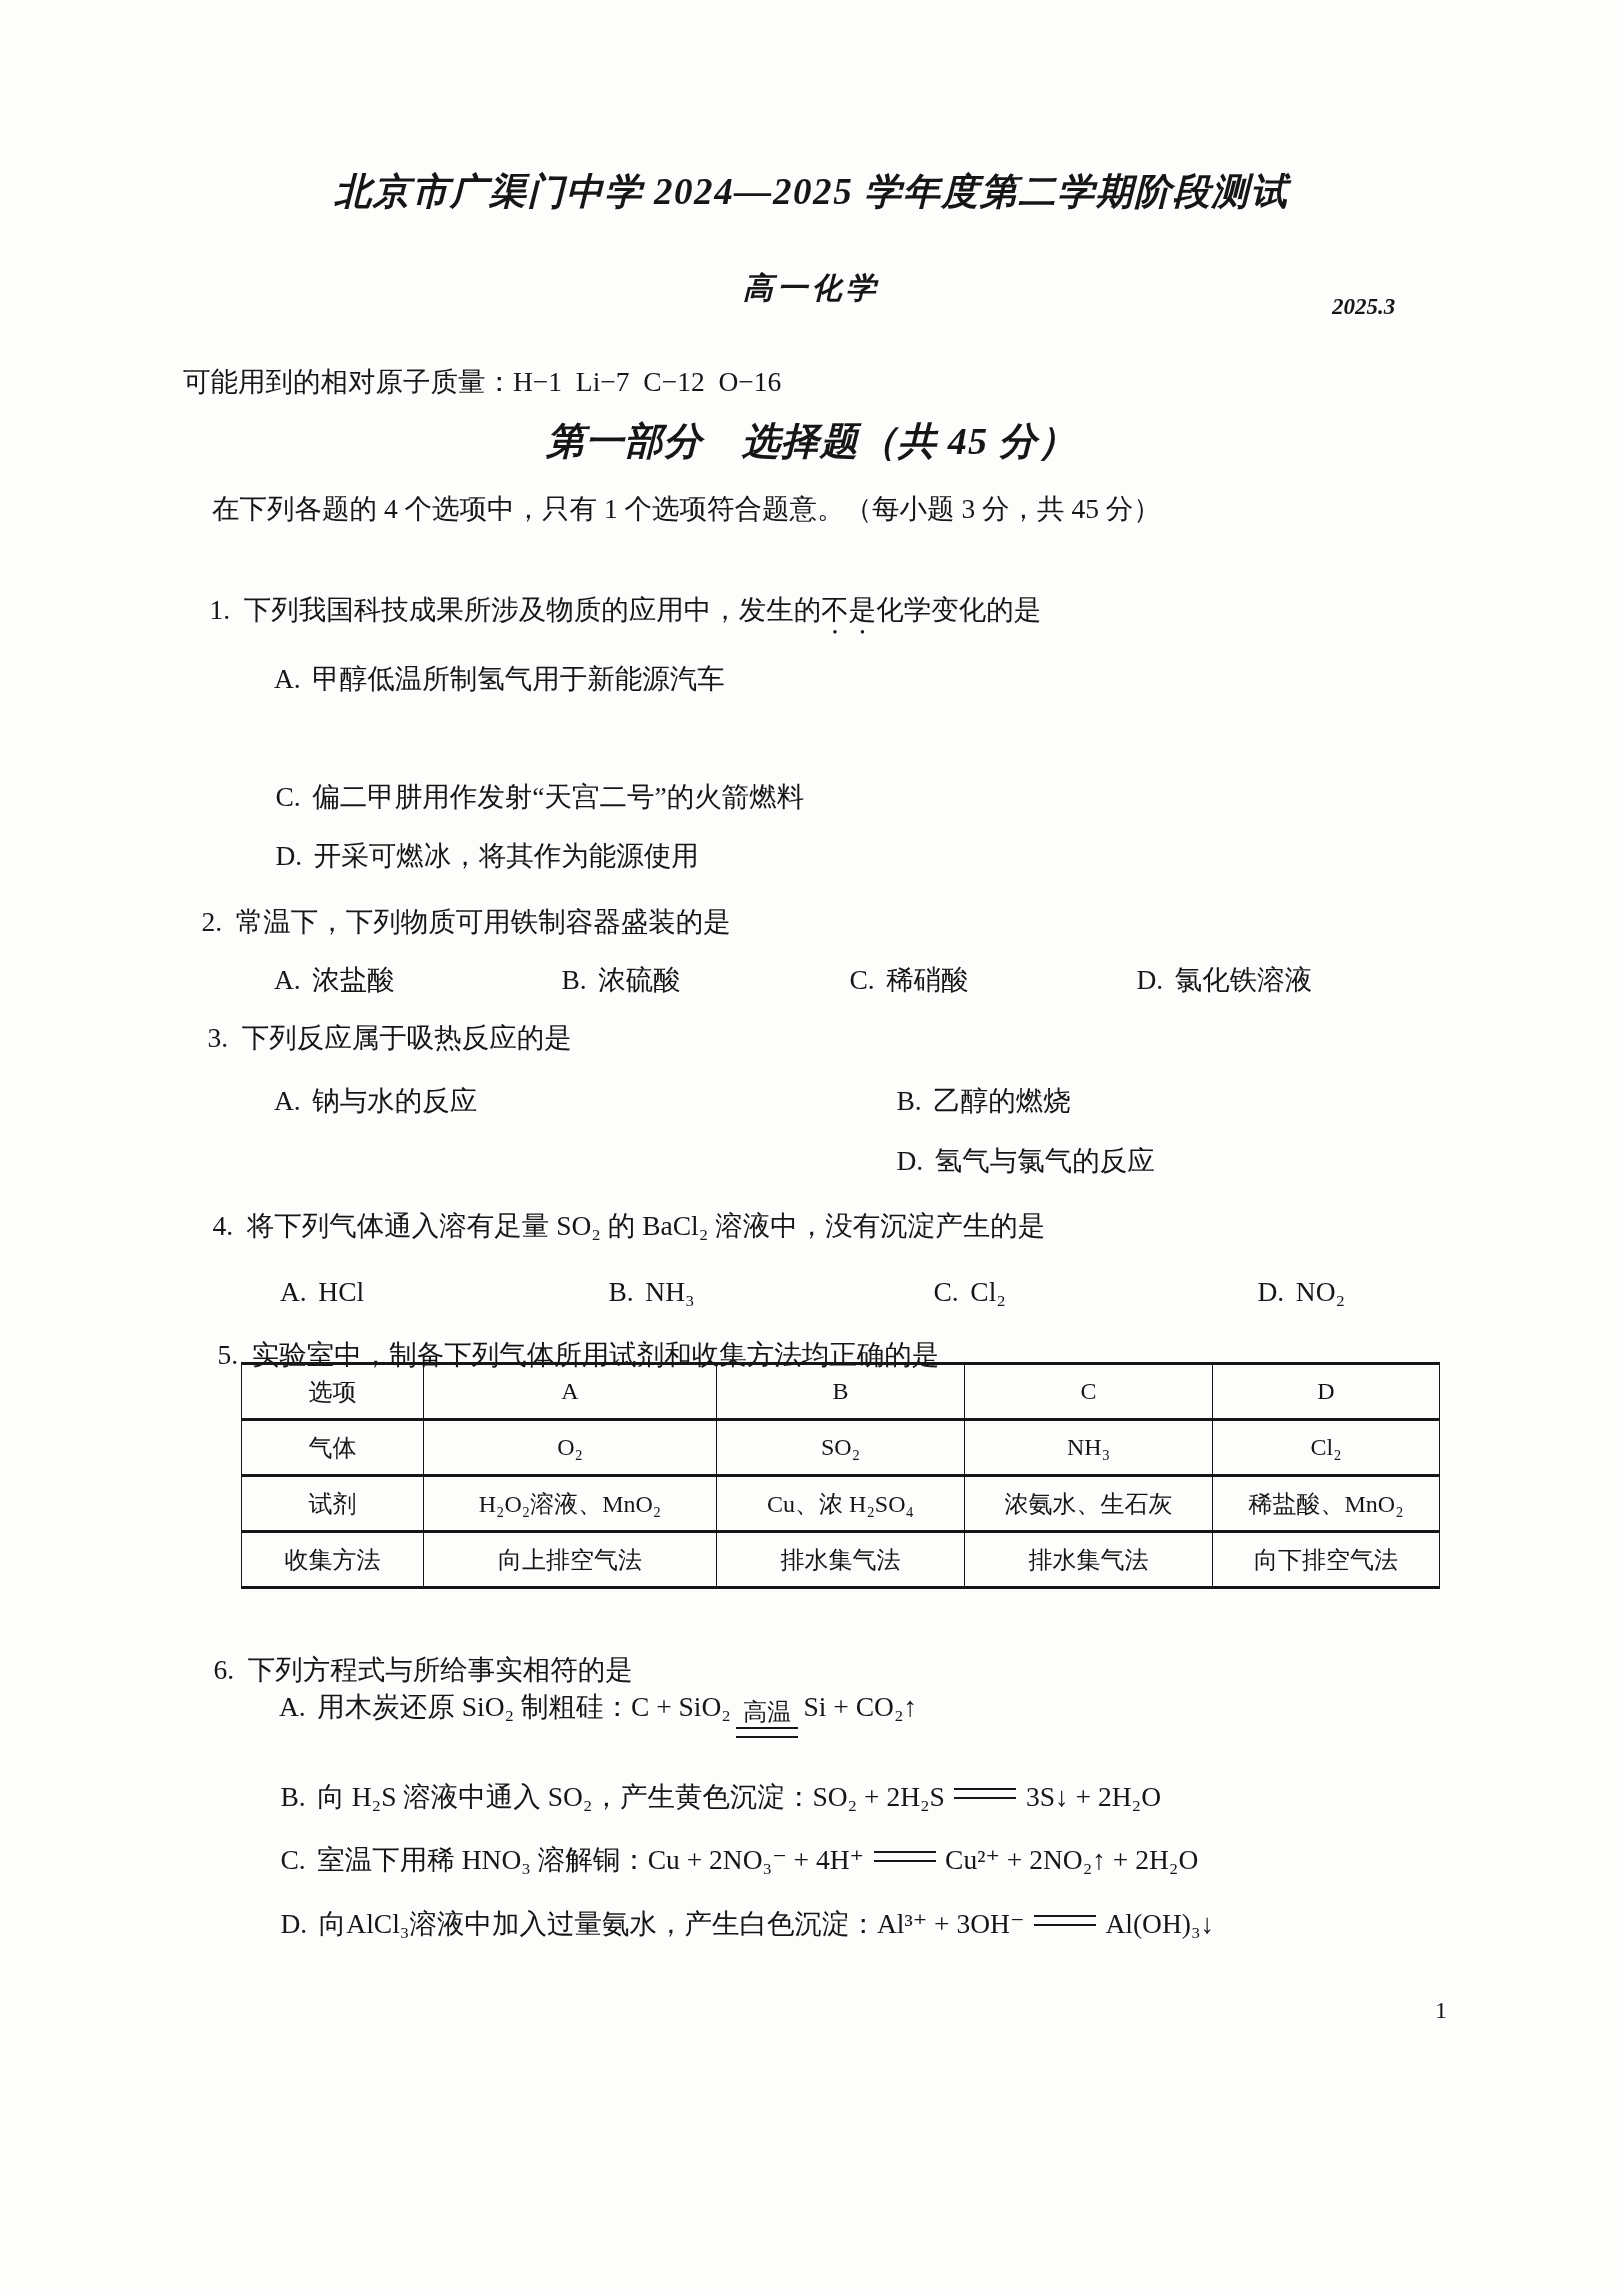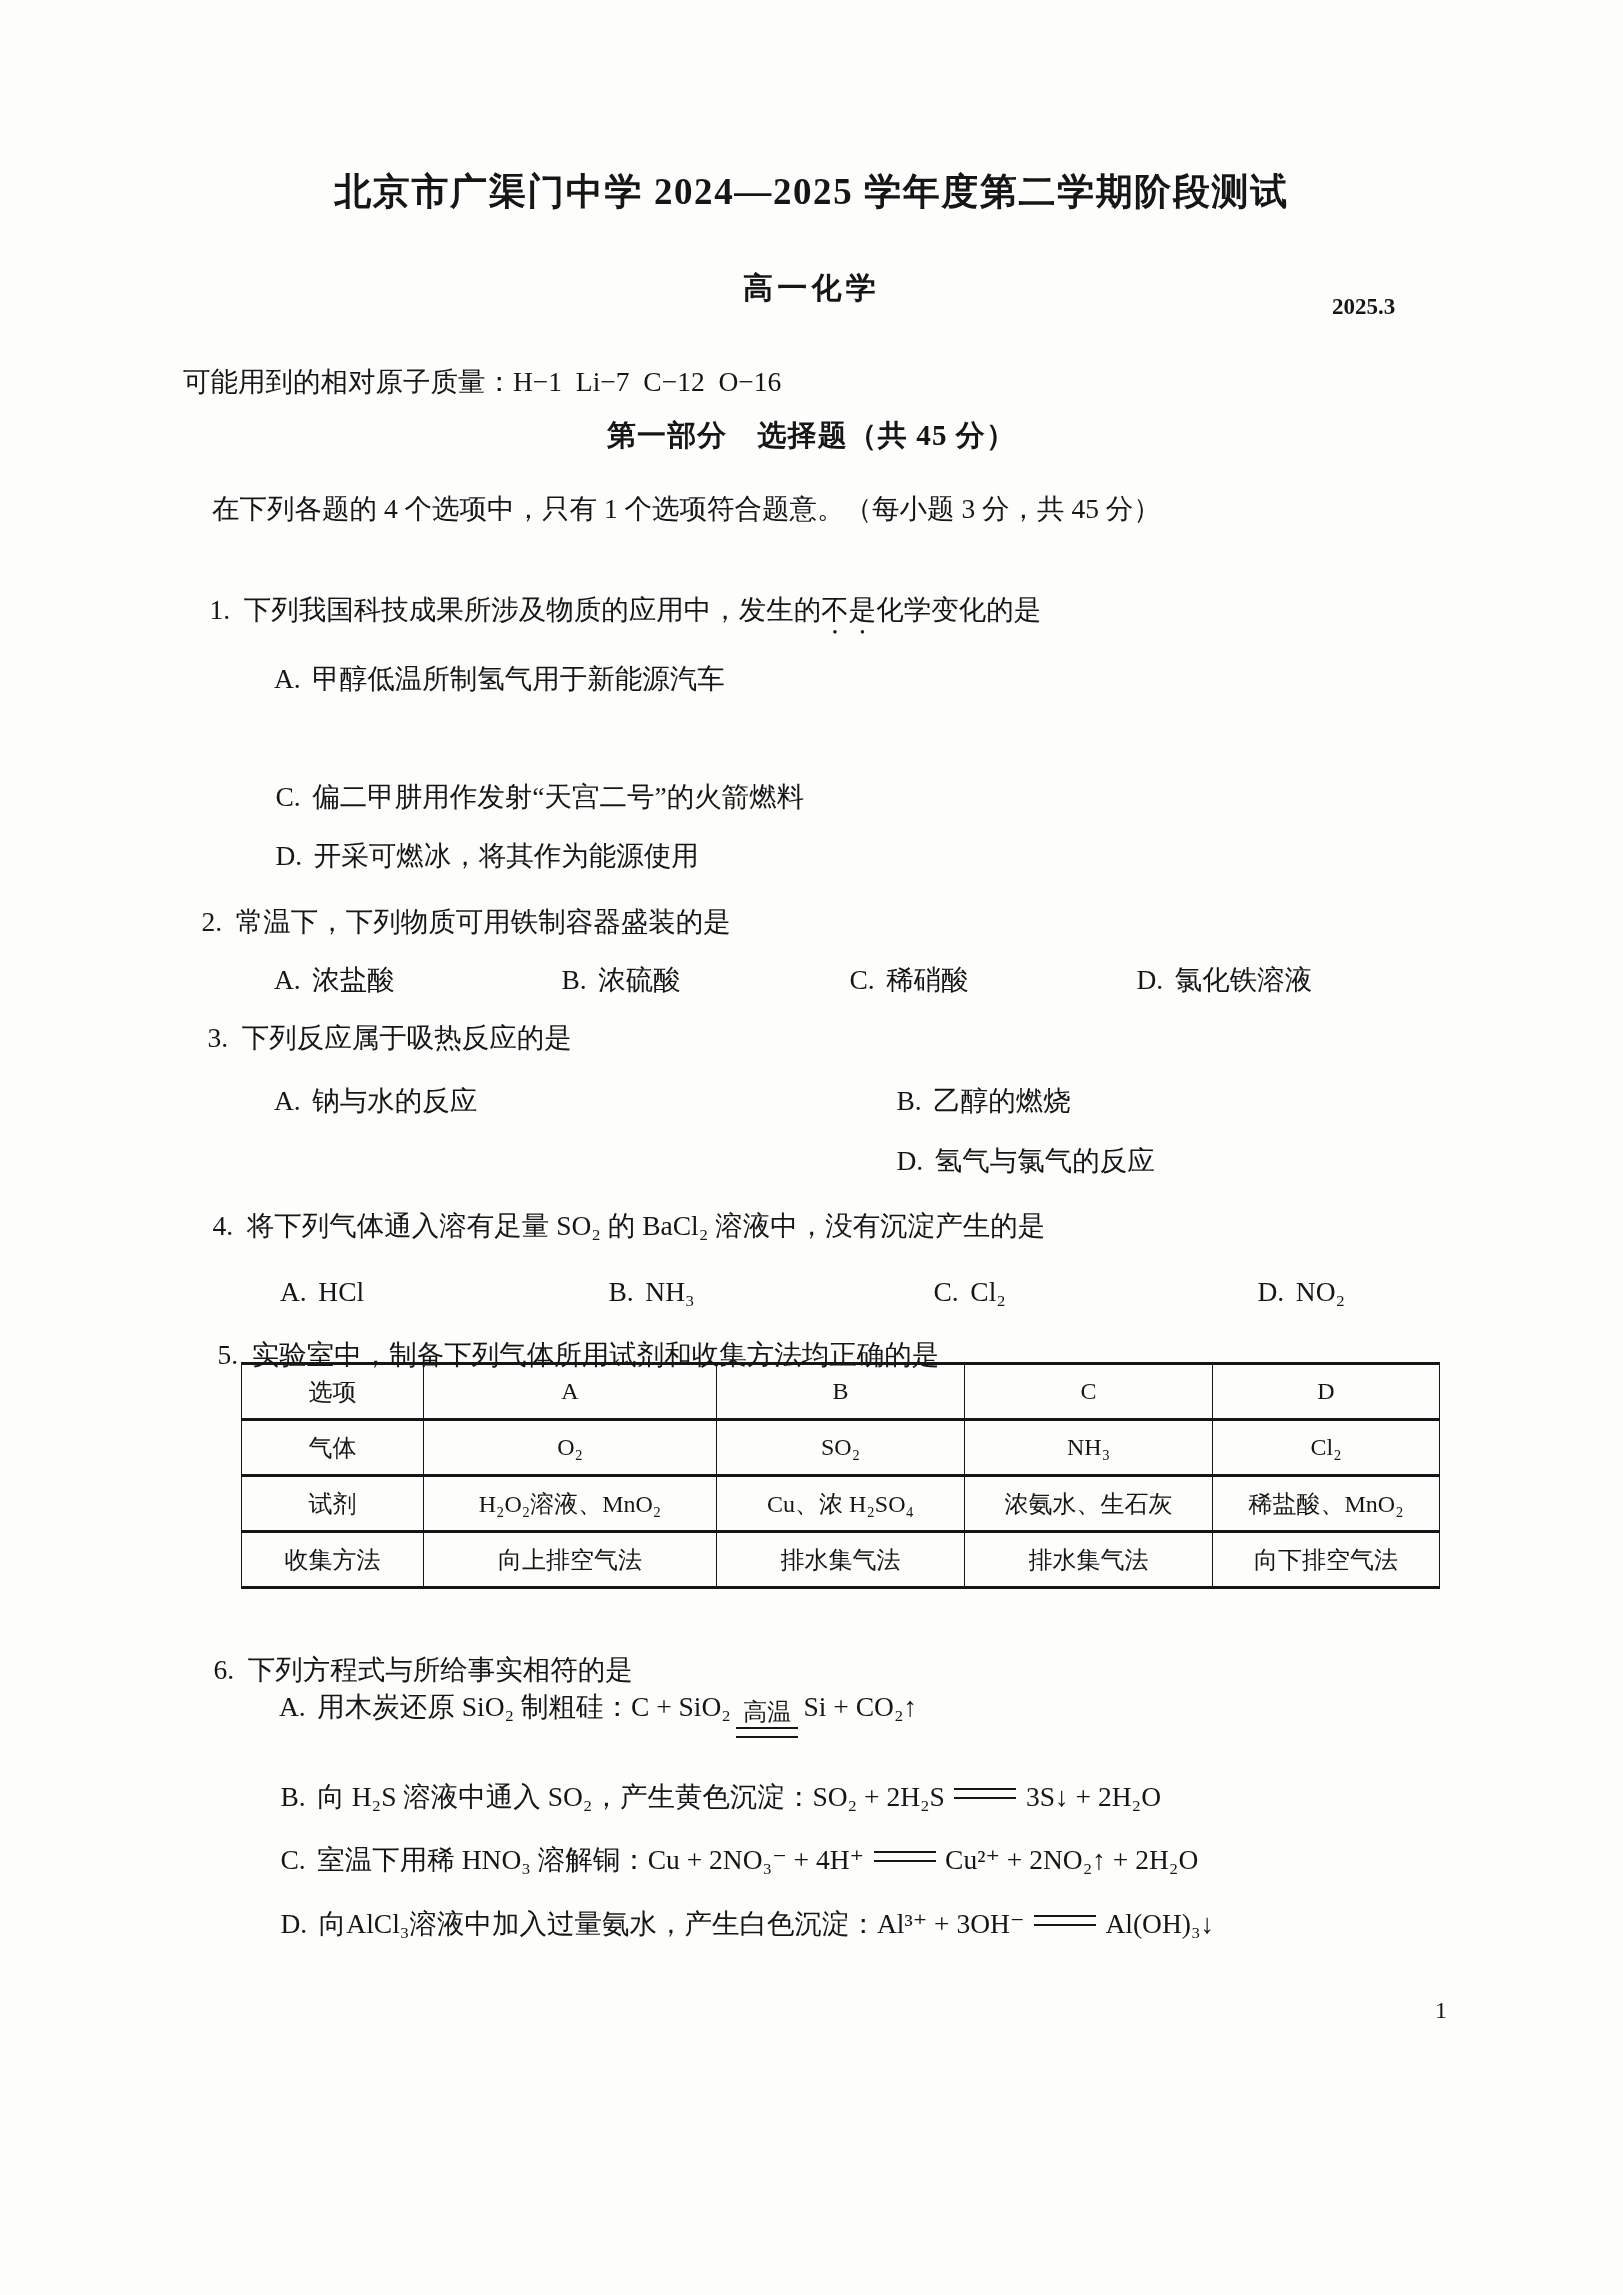--- a/index.html
+++ b/index.html
@@ -7,26 +7,26 @@
   .page {
     position:relative;
     width:1623px; height:2295px;
     background:#fdfdfc;
     font-family:"Liberation Serif","DejaVu Serif",serif;
     color:#161616;
     overflow:hidden;
   }
   .line { position:absolute; white-space:pre; font-size:27.5px; line-height:1.3; }
   .center { left:0; right:0; text-align:center; white-space:normal; }
-  .bold { font-weight:700; }
+  .bold { font-weight:700;font-style:italic; }
   .t1 { top:168px; font-size:37px; letter-spacing:1.6px; }
   .t2 { top:268px; font-size:30px; letter-spacing:4.2px; }
   .date { left:1332px; top:292px; font-size:23px; }
   .atomic { left:183px; top:364px; }
-  .sect { top:417px; font-size:29px; letter-spacing:1.1px; }
+  .sect { top:417px; font-size:38px; letter-spacing:1.1px; }
   .instr { left:212px; top:491px; }
   .qnum { margin-right:13.7px; }
   .olabel { margin-right:11.6px; }
   .emph {
     -webkit-text-emphasis:filled dot;
     -webkit-text-emphasis-position:under;
     text-emphasis:filled dot;
     text-emphasis-position:under right;
   }
   .deq {

